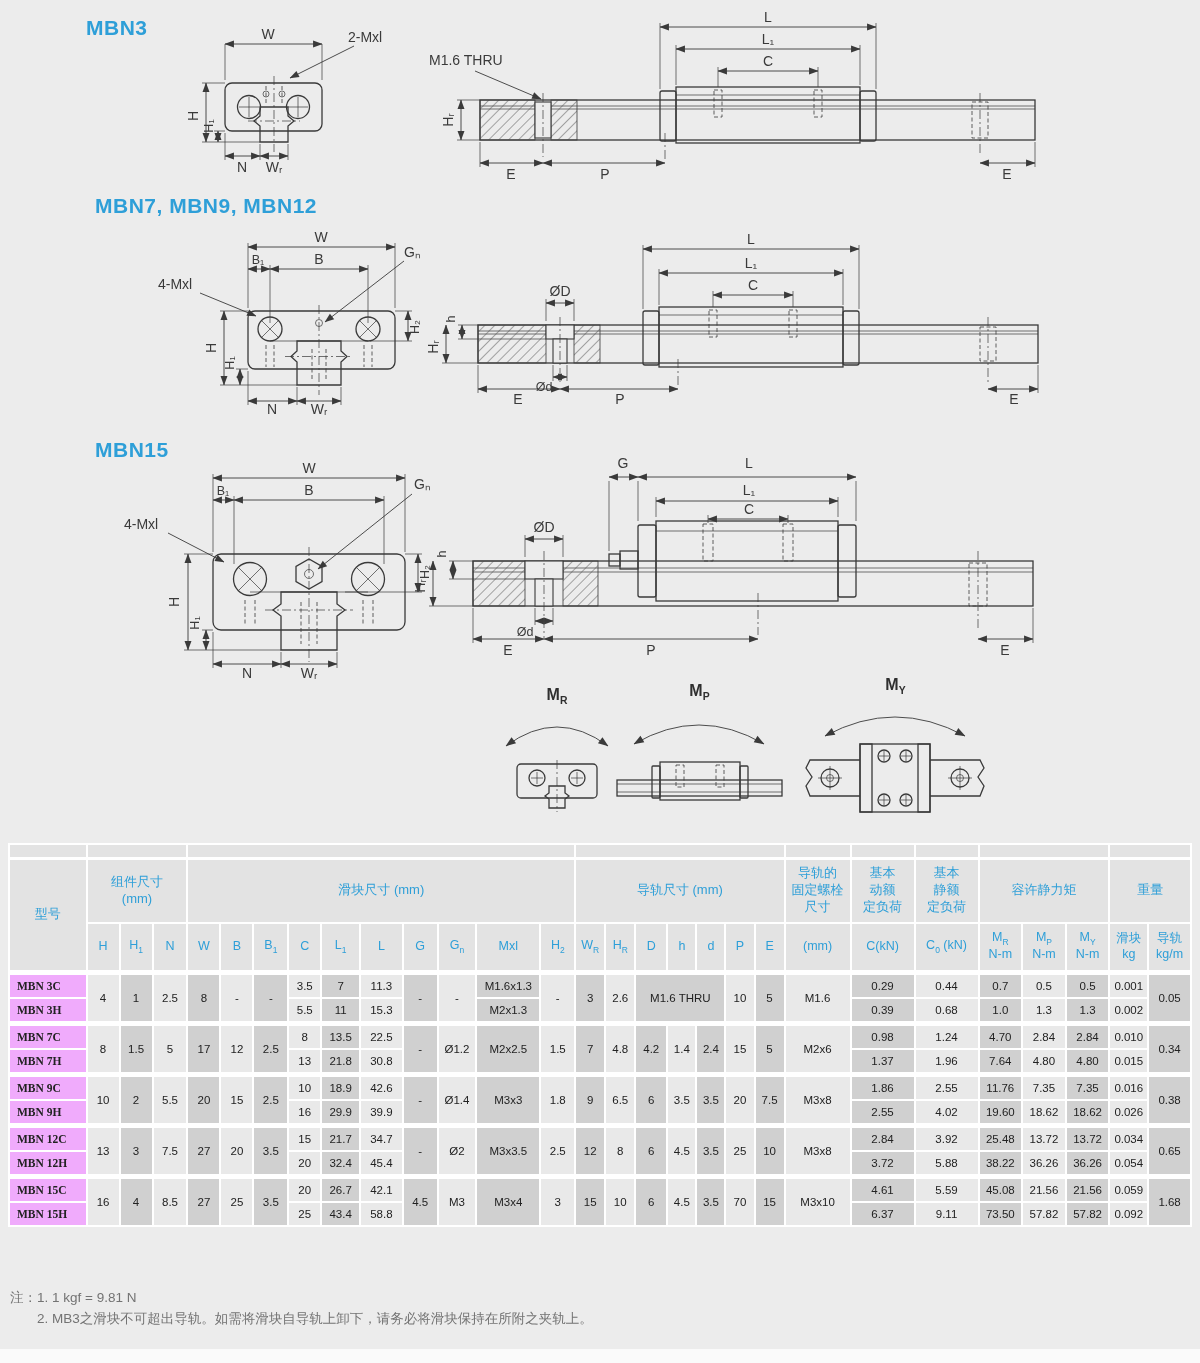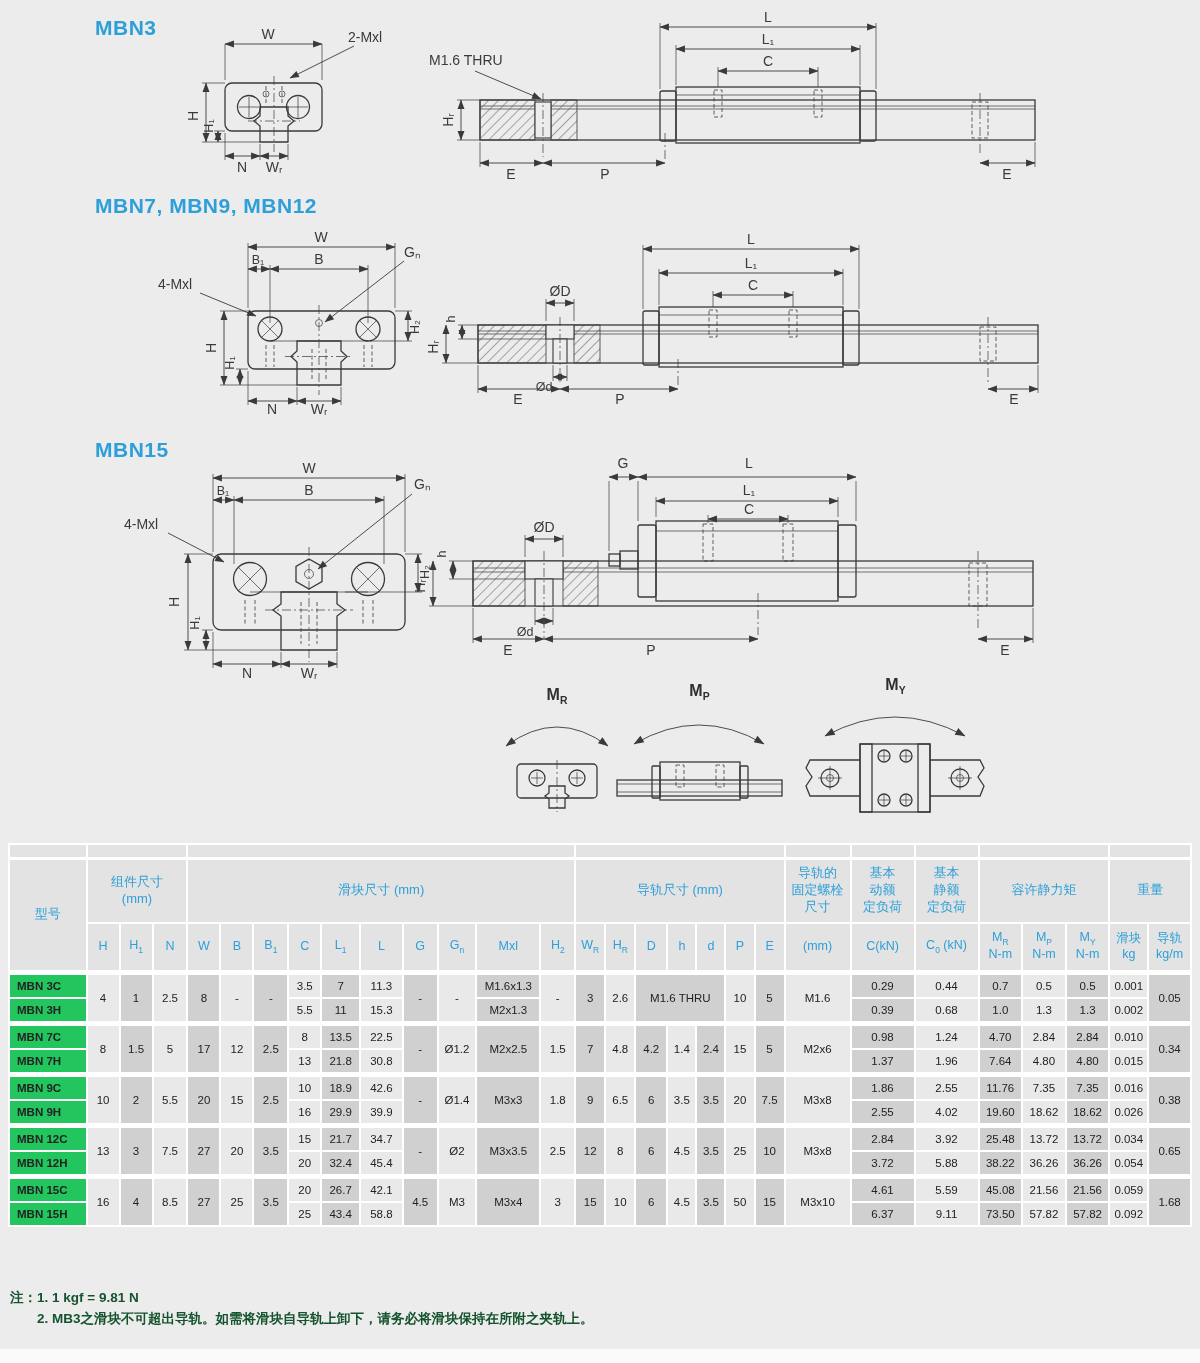--- a/index.html
+++ b/index.html
@@ -1,20 +1,20 @@
 <!DOCTYPE html>
 <html><head>
 <meta charset="utf-8">
 <style>
   :root{ --blue:#2e9fd8; --ink:#3a3a3a; }
   html,body{margin:0;padding:0;}
   body{font-family:"Liberation Sans",sans-serif;}
   .page{position:relative;width:1200px;height:1363px;background:#ececec;overflow:hidden;}
   .sec-title{position:absolute;color:var(--blue);font-weight:bold;font-size:21px;letter-spacing:0.5px;}
-  #t3{left:95px;top:16px;text-align:right;} #t7{left:95px;top:194px;} #t15{left:95px;top:438px;}
+  #t3{left:86px;top:16px;text-align:right;} #t7{left:95px;top:194px;} #t15{left:95px;top:438px;}
   svg{position:absolute;overflow:visible;}
   svg text{font-family:"Liberation Sans",sans-serif;font-size:14px;fill:var(--ink);}
   svg text.sm{font-size:12.5px;}
   .obj{fill:none;stroke:var(--ink);stroke-width:1.3px;}
   .thin{fill:none;stroke:var(--ink);stroke-width:0.7px;}
   .dim{fill:none;stroke:var(--ink);stroke-width:0.9px;}
   .ext{fill:none;stroke:var(--ink);stroke-width:0.7px;}
   .dash{fill:none;stroke:var(--ink);stroke-width:0.8px;stroke-dasharray:4 2.5;}
   .cline{fill:none;stroke:var(--ink);stroke-width:0.7px;stroke-dasharray:9 3 2 3;}
   .whitefill{fill:#ececec;stroke:var(--ink);stroke-width:1.1px;}
@@ -24,24 +24,24 @@
   .moment svg{position:static;}
   .tablewrap{position:absolute;left:8px;top:843px;width:1184px;}
   table{border-collapse:collapse;table-layout:fixed;width:100%;}
   th,td{border:2px solid #fff;text-align:center;vertical-align:middle;overflow:hidden;padding:0;}
   tr.strip th{height:12px;background:#e3e3e3;border-bottom-width:3px;}
   tr.grp{height:64px;}
   tr.grp th{background:#e3e3e3;color:var(--blue);font-weight:normal;font-size:13px;white-space:pre-line;line-height:1.3;}
   tr.sub th{background:#e3e3e3;color:var(--blue);font-weight:normal;font-size:12.5px;height:46px;white-space:pre-line;line-height:1.25;}
   th sub,td sub{font-size:0.68em;}
   td{font-size:11.5px;color:#222;height:22px;padding:0 1px;}
-  td.model{background:#22c55e;font-weight:bold;text-align:left;padding-left:7px;}
+  td.model{background:#f0abfc;font-weight:bold;text-align:left;padding-left:7px;font-family:Liberation Serif, serif;}
   td.cl{background:#e9e9e9;} td.cd{background:#d0d0d0;}
   tr.g0 td{border-top-width:5px;}
-  .notes{position:absolute;left:10px;top:1288px;font-size:13.5px;color:#14532d;line-height:1.55;font-weight:bold;}
+  .notes{position:absolute;left:10px;top:1288px;font-size:13.5px;color:#737373;line-height:1.55;}
   .notes .l2{padding-left:27px;}
   .footbar{position:absolute;left:0;bottom:0;width:100%;height:14px;background:#fafafa;}
 </style>
 </head>
 <body>
 
 <div class="page">
 
   <div class="sec-title" id="t3">MBN3</div>
   <div class="sec-title" id="t7">MBN7, MBN9, MBN12</div>
@@ -747,21 +747,21 @@
             <td class="cl">42.1</td>
             <td class="cd" rowspan="2">4.5</td>
             <td class="cl" rowspan="2">M3</td>
             <td class="cd" rowspan="2">M3x4</td>
             <td class="cl" rowspan="2">3</td>
             <td class="cd" rowspan="2">15</td>
             <td class="cl" rowspan="2">10</td>
             <td class="cd" rowspan="2">6</td>
             <td class="cl" rowspan="2">4.5</td>
             <td class="cd" rowspan="2">3.5</td>
-            <td class="cl" rowspan="2">50</td>
+            <td class="cl" rowspan="2">70</td>
             <td class="cd" rowspan="2">15</td>
             <td class="cl" rowspan="2">M3x10</td>
             <td class="cd">4.61</td>
             <td class="cl">5.59</td>
             <td class="cd">45.08</td>
             <td class="cl">21.56</td>
             <td class="cd">21.56</td>
             <td class="cl">0.059</td>
             <td class="cd" rowspan="2">1.68</td>
           </tr>

